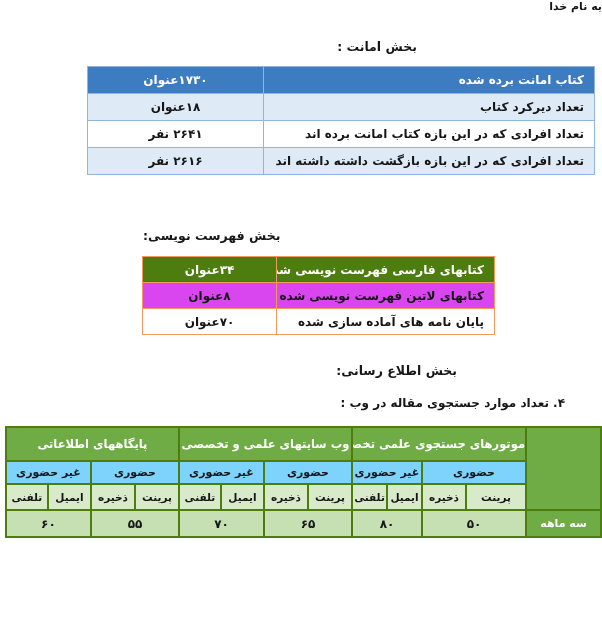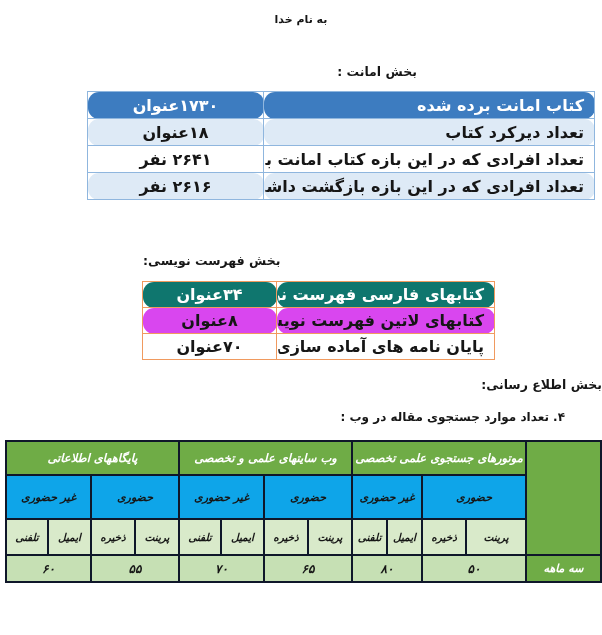--- a/index.html
+++ b/index.html
@@ -6,77 +6,74 @@
   html,body { width:602px; height:635px; }
   body {
     background:#ffffff;
     overflow:hidden;
     direction:rtl;
     font-family:"DejaVu Sans", sans-serif;
     font-weight:bold;
     color:#161616;
   }
   .bismillah {
-    text-align:center;
+    text-align:right;
     font-size:11px;
-    padding-top:13px;
   }
   .doc-title {
     margin-top:20px;
     text-align:center;
     font-size:15px;
     line-height:31px;
     padding:0 30px;
   }
   
   .sec-heading { font-size:12.5px; }
-  .loan-wrap   { width:436px; margin:38px 7px 0 auto; margin-left:auto; }
+  .loan-wrap   { width:436px; margin:26px 7px 0 auto; margin-left:auto; }
   .loan-wrap .sec-heading { text-align:center; margin-bottom:12px; }
   .cat-wrap    { width:352px; margin:53px 107px 0 auto; margin-left:auto; }
   .cat-wrap .sec-heading { text-align:left; margin-bottom:13px; }
-  .info-heading { margin-top:17px; font-size:12.5px; }
+  .info-heading { margin-top:28px; padding-right:145px; font-size:12.5px; }
   .info-item    { margin-top:18px; padding-right:37px; font-size:12px; }
 
   
   table { border-collapse:collapse; table-layout:fixed; }
   .rep-table { width:100%; }
   .rep-table td {
-    font-size:16px;
+    font-size:12px;
     height:27px;
     padding:2px 10px;
     text-align:right;
     vertical-align:middle;
     white-space:nowrap;
     overflow:hidden;
-    border-radius:11px;
   }
   .rep-table td.val { text-align:center; padding:2px 4px; }
 
   .blue-table td { border:1px solid #8FB6DE; }
   .blue-table tr.hdr td { background:#3D7CC0; color:#ffffff; }
   .blue-table tr.band td { background:#DEEAF6; }
 
   .orange-table td { border:1px solid #F09A5F; height:26px; }
-  .orange-table tr.hdr td { background:#0f766e; color:#ffffff; }
+  .orange-table tr.hdr td { background:#4d7c0f; color:#ffffff; }
   .orange-table tr.band td { background:#d946ef; }
 
   
   .web-table { width:596px; margin-top:16px; margin-right:0; margin-left:auto; }
   .web-table td {
-    border:2px solid #0f172a;
+    border:2px solid #4d7c0f;
     text-align:center;
     vertical-align:middle;
     overflow:hidden;
     white-space:nowrap;
-    font-style:italic;
   }
   .web-table .g-dark { background:#6FAC46; color:#ffffff; }
   .web-table tr.g-head td { height:34px; font-size:11.5px; }
-  .web-table tr.g-sub td  { height:44px; font-size:11px;  background:#0ea5e9; }
-  .web-table tr.g-sub2 td { height:36px; font-size:10.5px; background:#D9EACA;margin-top:40px; }
+  .web-table tr.g-sub td  { height:23px; font-size:11px;  background:#7dd3fc; }
+  .web-table tr.g-sub2 td { height:26px; font-size:10.5px; background:#D9EACA;margin-top:40px; }
   .web-table tr.g-val td  { height:27px; font-size:12px;  background:#C6E0B4; }
   .web-table tr.g-val td.period { background:#6FAC46; color:#ffffff; font-size:11px; }
   .web-table td.corner { background:#6FAC46; }
 </style>
 </head>
 <body>
 
 <div class="bismillah">به نام خدا</div>
 
 <div class="doc-title">

